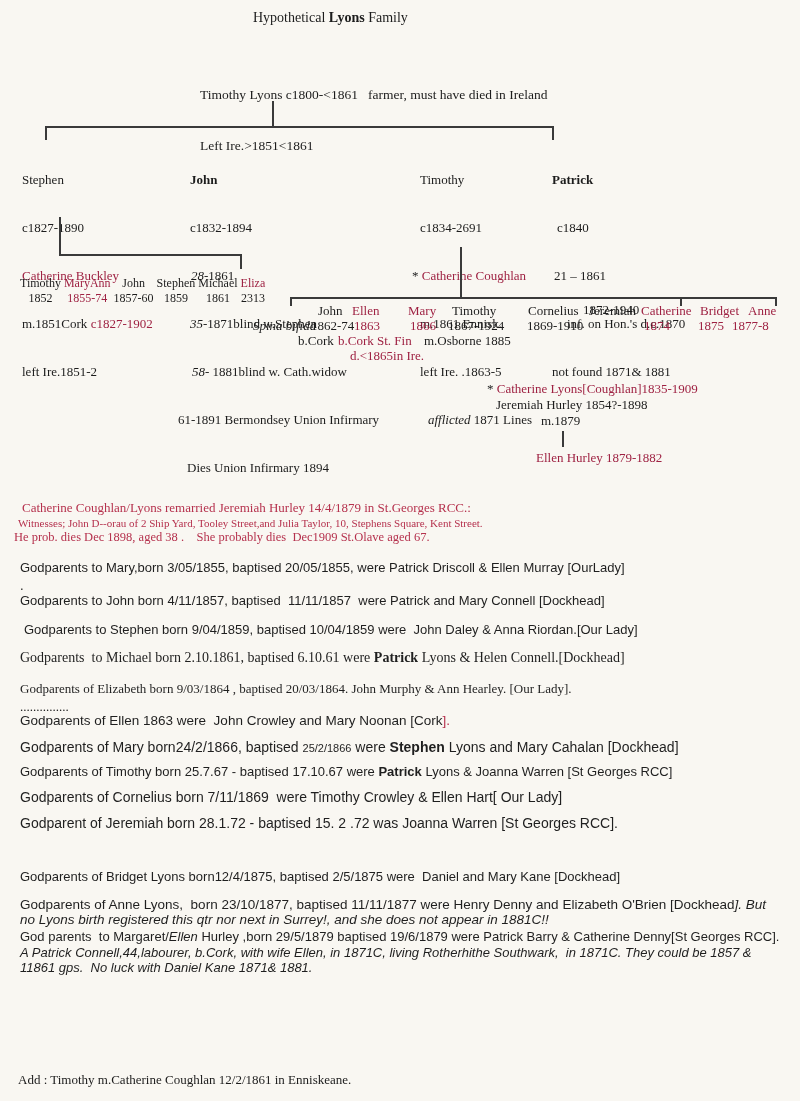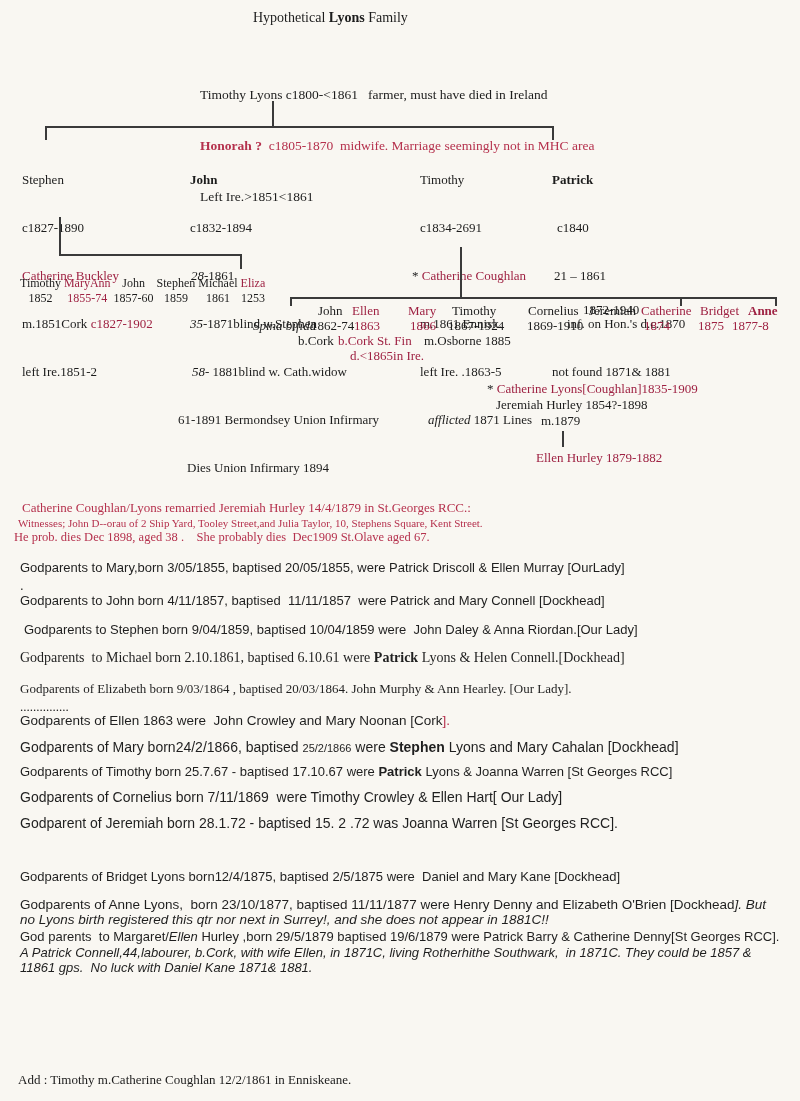--- a/index.html
+++ b/index.html
@@ -21,21 +21,20 @@
 </style>
 </head>
 <body>
 
 <div class="page">
 
   <div class="abs" style="left:253px;top:10px;font-size:14px;"><span>Hypothetical </span><span class="b">Lyons</span><span> Family</span></div>
 
   <div class="abs" style="left:200px;top:52px;font-size:13.5px;line-height:17px;">
     <div>Timothy Lyons c1800-&lt;1861   farmer, must have died in Ireland</div>
-    <div class="note-red"><span class="b">Honorah ?</span><span>  c1805-1870  midwife. Marriage seemingly not in MHC area</span></div>
     <div>Left Ire.&gt;1851&lt;1861</div>
   </div>
 
   <div class="vline" style="left:272px;top:101px;height:25px;"></div>
   <div class="hline" style="left:45px;top:126px;width:509px;"></div>
   <div class="vline" style="left:45px;top:126px;height:14px;"></div>
   <div class="vline" style="left:552px;top:126px;height:14px;"></div>
 
   <div class="pcol" style="left:22px;top:140px;">
     <div>Stephen</div>
@@ -75,38 +74,38 @@
   <div class="vline" style="left:59px;top:217px;height:37px;"></div>
   <div class="hline" style="left:59px;top:254px;width:183px;"></div>
   <div class="vline" style="left:240px;top:254px;height:15px;"></div>
 
   <div class="abs" style="left:20px;top:276px;display:flex;gap:3px;">
     <div class="sc-col"><div>Timothy</div><div>1852</div></div>
     <div class="sc-col"><div class="red">MaryAnn</div><div class="red">1855-74</div></div>
     <div class="sc-col"><div>John</div><div>1857-60</div></div>
     <div class="sc-col"><div>Stephen</div><div>1859</div></div>
     <div class="sc-col"><div>Michael</div><div>1861</div></div>
-    <div class="sc-col"><div class="red">Eliza</div><div>1253</div></div>
+    <div class="sc-col"><div class="red">Eliza</div><div>2313</div></div>
   </div>
 
   <div class="vline" style="left:460px;top:247px;height:50px;"></div>
   <div class="hline" style="left:290px;top:297px;width:487px;"></div>
   <div class="vline" style="left:290px;top:297px;height:9px;"></div>
   <div class="vline" style="left:680px;top:297px;height:9px;"></div>
   <div class="vline" style="left:775px;top:297px;height:9px;"></div>
 
   <div class="g3" style="left:318px;top:303px;">John</div>
   <div class="g3 red" style="left:352px;top:303px;">Ellen</div>
   <div class="g3 red" style="left:408px;top:303px;">Mary</div>
   <div class="g3" style="left:452px;top:303px;">Timothy</div>
   <div class="g3" style="left:528px;top:303px;">Cornelius</div>
   <div class="g3" style="left:589px;top:303px;">Jeremiah</div>
   <div class="g3 red" style="left:641px;top:303px;">Catherine</div>
   <div class="g3 red" style="left:700px;top:303px;">Bridget</div>
-  <div class="g3 red" style="left:748px;top:303px;font-weight:bold;">Anne</div>
+  <div class="g3 red" style="left:748px;top:303px;">Anne</div>
 
   <div class="g3 i" style="left:253px;top:318px;">Spina bifida</div>
   <div class="g3" style="left:311px;top:318px;">1862-74</div>
   <div class="g3 red" style="left:354px;top:318px;">1863</div>
   <div class="g3 red" style="left:410px;top:318px;">1866</div>
   <div class="g3" style="left:448px;top:318px;">1867-1924</div>
   <div class="g3" style="left:527px;top:318px;">1869-1910</div>
   <div class="g3" style="left:583px;top:302px;">1872-1940</div>
   <div class="g3 red" style="left:644px;top:318px;">1874</div>
   <div class="g3 red" style="left:698px;top:318px;">1875</div>

